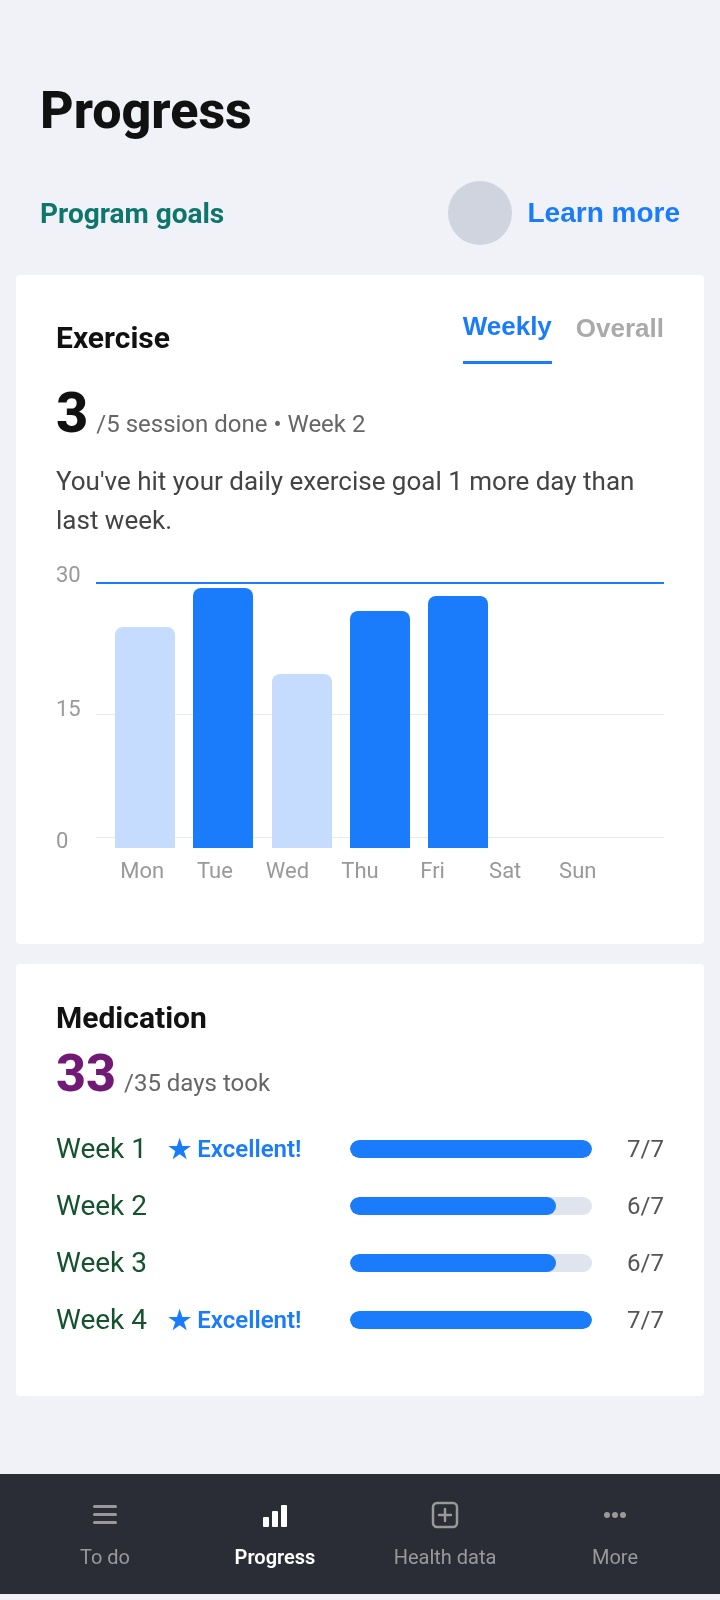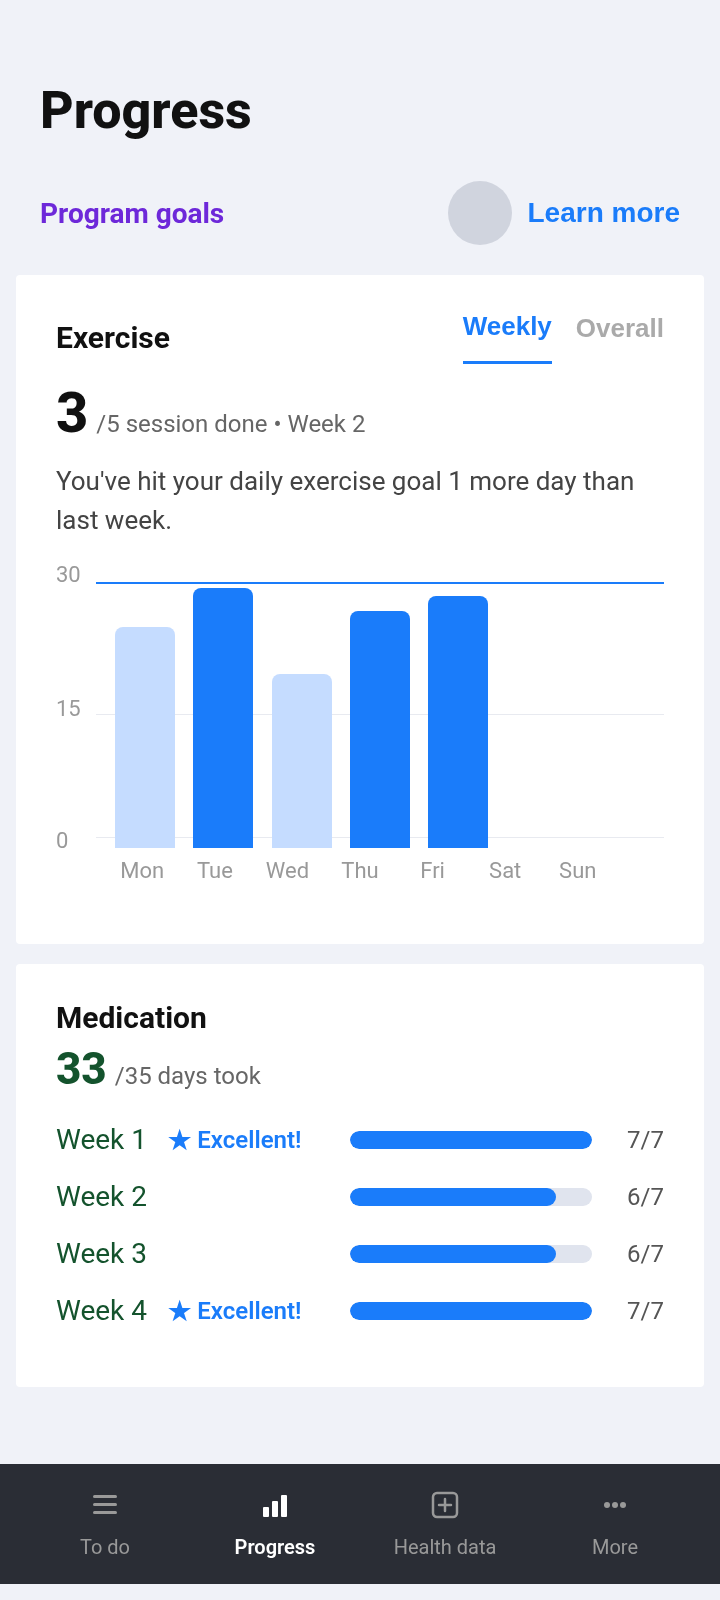--- a/index.html
+++ b/index.html
@@ -26,21 +26,21 @@
     .program-goals-row {
       display: flex;
       align-items: center;
       padding: 20px 40px 30px;
       gap: 16px;
     }
 
     .program-goals-label {
       font-size: 28px;
       font-weight: 700;
-      color: #6d28d9;
+      color: #0f766e;
       flex: 1;
     }
 
     .program-goals-avatar {
       width: 64px;
       height: 64px;
       border-radius: 50%;
       background: #d0d4de;
     }
 
@@ -210,23 +210,23 @@
     }
 
     .medication-count-row {
       display: flex;
       align-items: baseline;
       gap: 8px;
       margin-bottom: 28px;
     }
 
     .medication-big-num {
-      font-size: 44px;
+      font-size: 52px;
       font-weight: 800;
-      color: #14532d;
+      color: #701a75;
     }
 
     .medication-detail {
       font-size: 24px;
       color: #666;
     }
 
     .week-row {
       display: flex;
       align-items: center;
@@ -275,21 +275,21 @@
       font-size: 24px;
       color: #555;
       width: 60px;
       text-align: right;
       flex-shrink: 0;
     }
 
     
     .bottom-nav {
       position: fixed;
-      bottom: 16px;
+      bottom: 6px;
       left: 0;
       width: 720px;
       height: 120px;
       background: #2a2d35;
       display: flex;
       align-items: center;
       justify-content: space-around;
       padding: 0 20px;
     }
 

